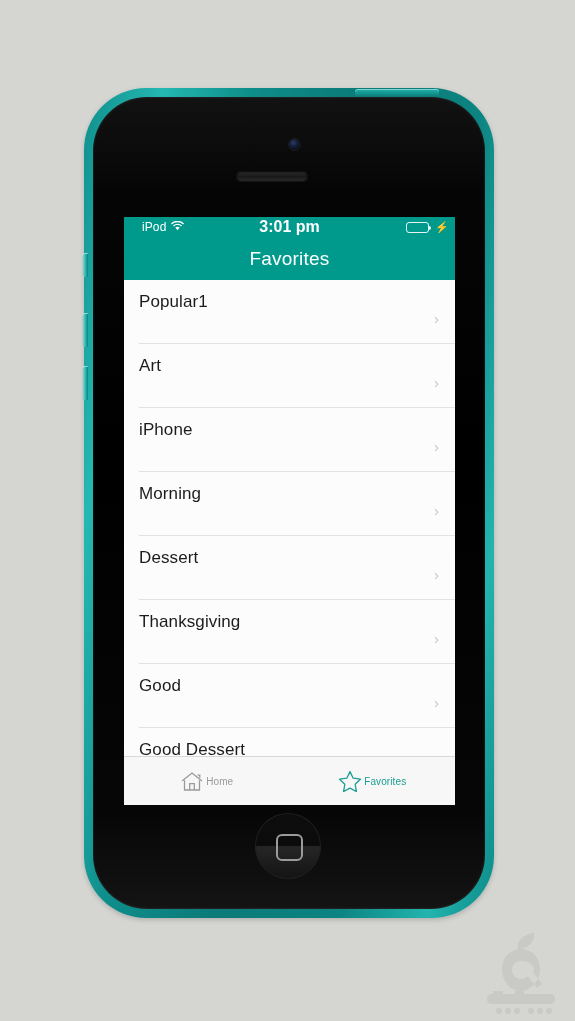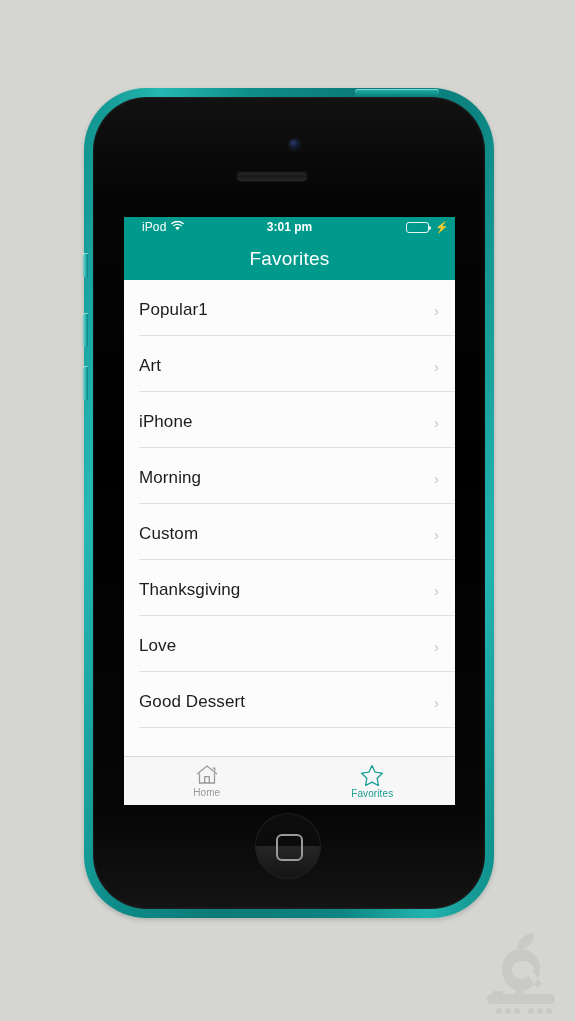--- a/index.html
+++ b/index.html
@@ -137,21 +137,21 @@
     font-size: 12px;
     position: relative;
     flex: none;
   }
   .sb-left { display: flex; align-items: center; gap: 5px; padding-left: 12px; }
   .sb-carrier { font-size: 12px; letter-spacing: 0.1px; }
   .sb-time {
     position: absolute;
     left: 0; right: 0;
     text-align: center;
-    font-size: 12px;
+    font-size: 16px;
     font-weight: bold;
   }
   .sb-right {
     margin-left: auto;
     display: flex;
     align-items: center;
     gap: 2px;
     position: relative;
     z-index: 2;
   }
@@ -193,22 +193,21 @@
 
   
   .list {
     flex: 1 1 auto;
     background: #fcfcfc;
     overflow: hidden;
   }
   .list-row {
     height: 52px;
     display: flex;
-    align-items: center;
-    padding: 4px 0 0 15px;
+    padding: 12px 0 0 15px;
     position: relative;
     background: #fcfcfc;
   }
   .list-row::after {
     content: "";
     position: absolute;
     left: 15px; right: 0; bottom: 0;
     height: 1px;
     background: #e2e2e2;
   }
@@ -232,21 +231,21 @@
   .tabbar {
     height: 48px;
     background: #f7f7f7;
     border-top: 1px solid #d8d8d8;
     display: flex;
     flex: none;
   }
   .tab {
     flex: 1;
     display: flex;
-    flex-direction: column;
+    flex-direction: row;
     align-items: center;
     justify-content: center;
     gap: 2px;
     color: #9a9a9a;
   }
   .tab.active { color: #1b9e94; }
   .tab-label { font-size: 10px; letter-spacing: 0.1px; }
   .tab svg { display: block; }
 </style>
 </head>
@@ -318,29 +317,29 @@
         </div>
         <div class="list-row">
           <span class="row-label">iPhone</span>
           <span class="chevron">›</span>
         </div>
         <div class="list-row">
           <span class="row-label">Morning</span>
           <span class="chevron">›</span>
         </div>
         <div class="list-row">
-          <span class="row-label">Custom</span>
+          <span class="row-label">Dessert</span>
           <span class="chevron">›</span>
         </div>
         <div class="list-row">
           <span class="row-label">Thanksgiving</span>
           <span class="chevron">›</span>
         </div>
         <div class="list-row">
-          <span class="row-label">Love</span>
+          <span class="row-label">Good</span>
           <span class="chevron">›</span>
         </div>
         <div class="list-row">
           <span class="row-label">Good Dessert</span>
           <span class="chevron">›</span>
         </div>
 
         <div class="list-row empty"></div>
         <div class="list-row empty"></div>
       </div>

